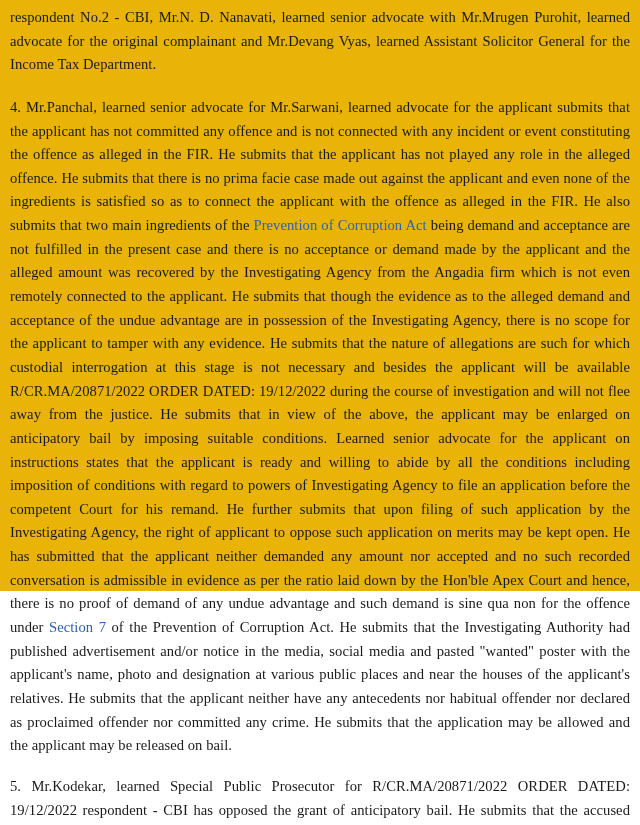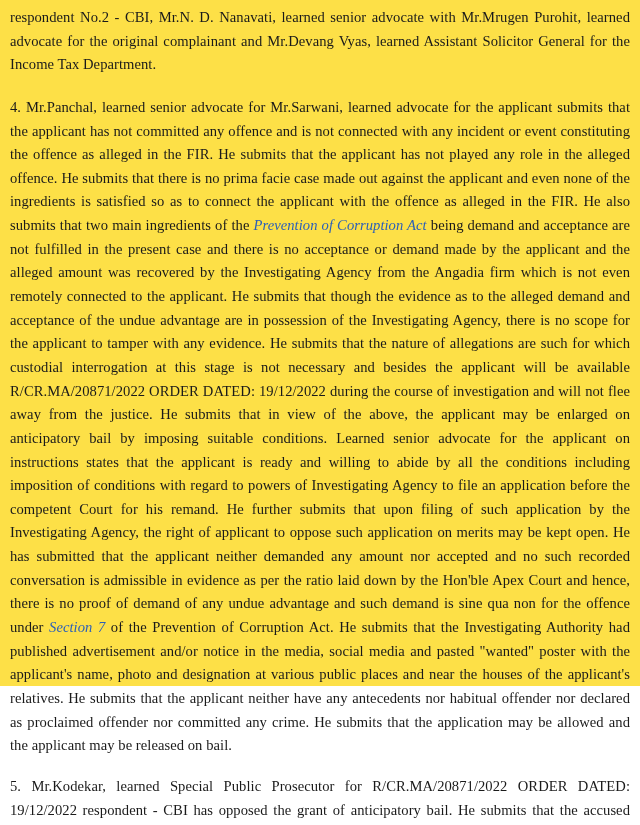--- a/index.html
+++ b/index.html
@@ -10,44 +10,43 @@
   body {
     width: 640px;
     height: 825px;
     font-family: "Liberation Serif", serif;
     color: #000000;
     overflow: hidden;
   }
   .page {
     box-sizing: border-box;
     width: 640px;
-    height: 686px;
+    height: 591px;
     padding: 6px 10px 3px 10px;
-    background: #fde047;
+    background: #eab308;
   }
   .para {
     font-size: 14.6px;
     line-height: 1.62;
     text-align: justify;
     text-justify: inter-word;
     margin: 0 0 17px 0;
     color: #1a1a1a;
     letter-spacing: 0.05px;
   }
   .para.first {
     margin-bottom: 19px;
   }
   .para.last {
     margin-bottom: 0;
   }
   .link {
     color: #2b5fb8;
     text-decoration: none;
     cursor: pointer;
-    font-style: italic;
   }
 </style>
 </head>
 <body>
 
 <div class="page">
   <p class="para first"><span>respondent No.2 - CBI, Mr.N. D. Nanavati, learned senior advocate with Mr.Mrugen Purohit, learned advocate for the original complainant and Mr.Devang Vyas, learned Assistant Solicitor General for the Income Tax Department.</span></p>
   <p class="para"><span>4. Mr.Panchal, learned senior advocate for Mr.Sarwani, learned advocate for the applicant submits that the applicant has not committed any offence and is not connected with any incident or event constituting the offence as alleged in the FIR. He submits that the applicant has not played any role in the alleged offence. He submits that there is no prima facie case made out against the applicant and even none of the ingredients is satisfied so as to connect the applicant with the offence as alleged in the FIR. He also submits that two main ingredients of the </span><span class="link">Prevention of Corruption Act</span><span> being demand and acceptance are not fulfilled in the present case and there is no acceptance or demand made by the applicant and the alleged amount was recovered by the Investigating Agency from the Angadia firm which is not even remotely connected to the applicant. He submits that though the evidence as to the alleged demand and acceptance of the undue advantage are in possession of the Investigating Agency, there is no scope for the applicant to tamper with any evidence. He submits that the nature of allegations are such for which custodial interrogation at this stage is not necessary and besides the applicant will be available R/CR.MA/20871/2022 ORDER DATED: 19/12/2022 during the course of investigation and will not flee away from the justice. He submits that in view of the above, the applicant may be enlarged on anticipatory bail by imposing suitable conditions. Learned senior advocate for the applicant on instructions states that the applicant is ready and willing to abide by all the conditions including imposition of conditions with regard to powers of Investigating Agency to file an application before the competent Court for his remand. He further submits that upon filing of such application by the Investigating Agency, the right of applicant to oppose such application on merits may be kept open. He has submitted that the applicant neither demanded any amount nor accepted and no such recorded conversation is admissible in evidence as per the ratio laid down by the Hon'ble Apex Court and hence, there is no proof of demand of any undue advantage and such demand is sine qua non for the offence under </span><span class="link">Section 7</span><span> of the Prevention of Corruption Act. He submits that the Investigating Authority had published advertisement and/or notice in the media, social media and pasted "wanted" poster with the applicant's name, photo and designation at various public places and near the houses of the applicant's relatives. He submits that the applicant neither have any antecedents nor habitual offender nor declared as proclaimed offender nor committed any crime. He submits that the application may be allowed and the applicant may be released on bail.</span></p>
   <p class="para last"><span>5. Mr.Kodekar, learned Special Public Prosecutor for R/CR.MA/20871/2022 ORDER DATED: 19/12/2022 respondent - CBI has opposed the grant of anticipatory bail. He submits that the accused demanded an undue advantage of Rs.30,00,000/- from the complainant and some conversation to that effect was recorded on 03.10.2022. He submits that the applicant directed the complainant to deposit</span></p>
 </div>

